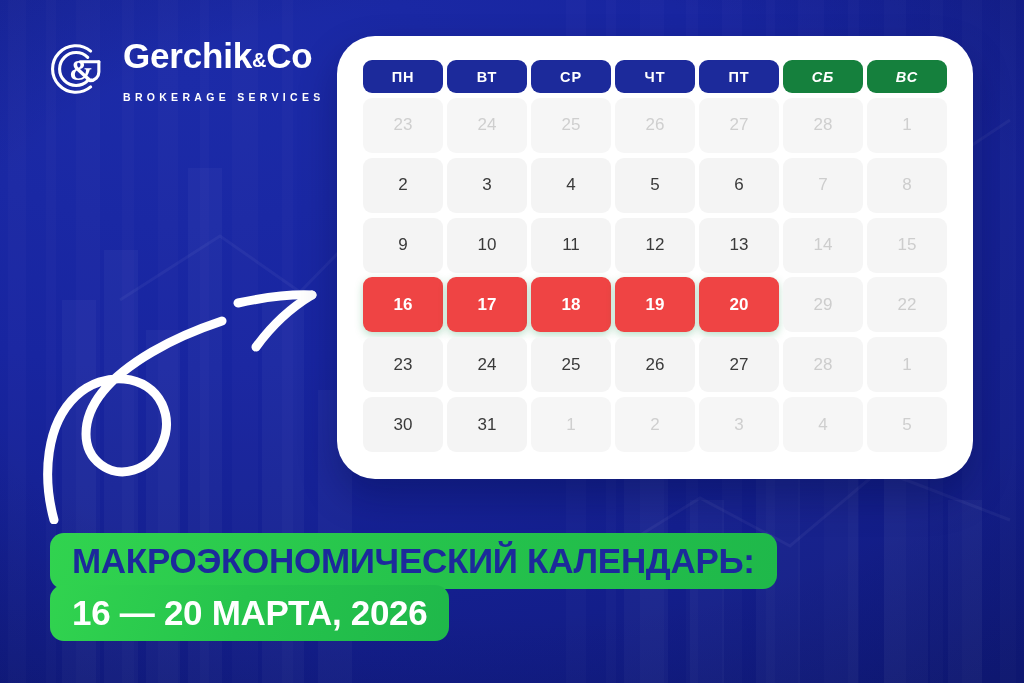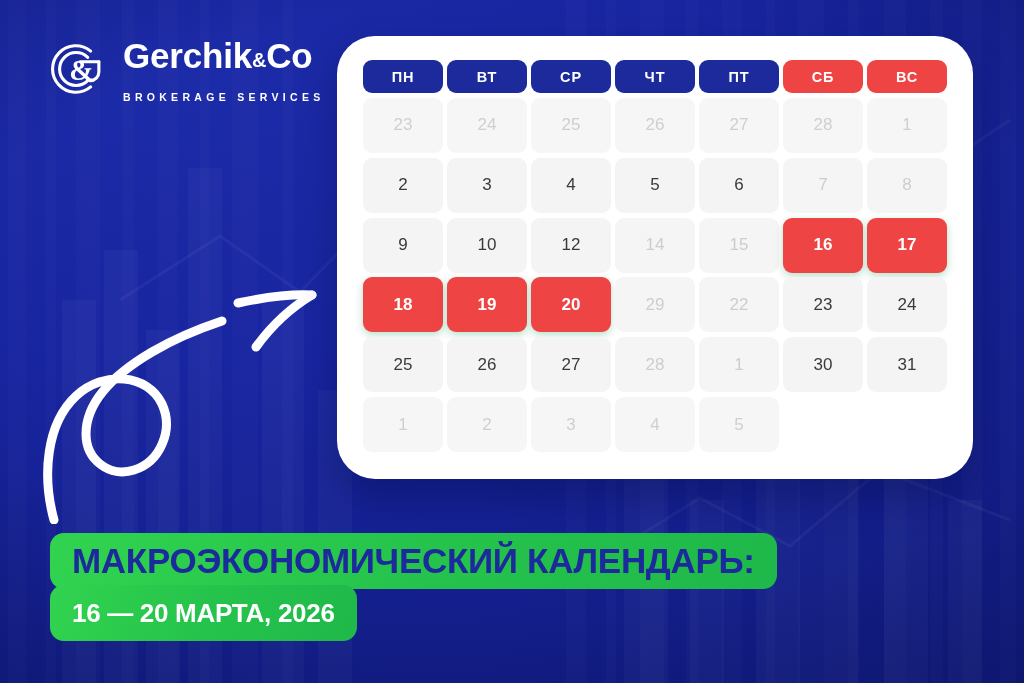--- a/index.html
+++ b/index.html
@@ -112,21 +112,21 @@
     border-radius: 9px;
     display: flex;
     align-items: center;
     justify-content: center;
     color: #ffffff;
     font-size: 14.5px;
     font-weight: 700;
     letter-spacing: 0.9px;
   }
   .dow.weekday { background: #1c2a9b; text-align: center; }
-  .dow.weekend { background: #ef4444; }
+  .dow.weekend { background: #15803d; font-style: italic; }
 
   .day {
     height: 55px;
     border-radius: 9px;
     background: #f4f4f4;
     display: flex;
     align-items: center;
     justify-content: center;
     font-size: 17px;
     font-weight: 400;
@@ -159,21 +159,21 @@
     color: #1c2a9b;
     font-size: 35px;
     font-weight: 800;
     letter-spacing: -0.3px;
   }
   .banner-line2 {
     left: 50px;
     top: 585px;
     height: 56px;
     color: #ffffff;
-    font-size: 26px;
+    font-size: 35px;
     font-weight: 800;
     letter-spacing: -0.3px;
   }
 </style>
 </head>
 <body>
 
 <div id="stage">
 
   <div class="bg-layer bg-gradient"></div>
@@ -268,21 +268,23 @@
         <div class="day muted">1</div>
         <div class="day">2</div>
         <div class="day">3</div>
         <div class="day">4</div>
         <div class="day">5</div>
         <div class="day">6</div>
         <div class="day weekend-dim">7</div>
         <div class="day weekend-dim">8</div>
         <div class="day">9</div>
         <div class="day">10</div>
+        <div class="day">11</div>
         <div class="day">12</div>
+        <div class="day">13</div>
         <div class="day weekend-dim">14</div>
         <div class="day weekend-dim">15</div>
         <div class="day selected">16</div>
         <div class="day selected">17</div>
         <div class="day selected">18</div>
         <div class="day selected">19</div>
         <div class="day selected">20</div>
         <div class="day weekend-dim">29</div>
         <div class="day weekend-dim">22</div>
         <div class="day">23</div>

